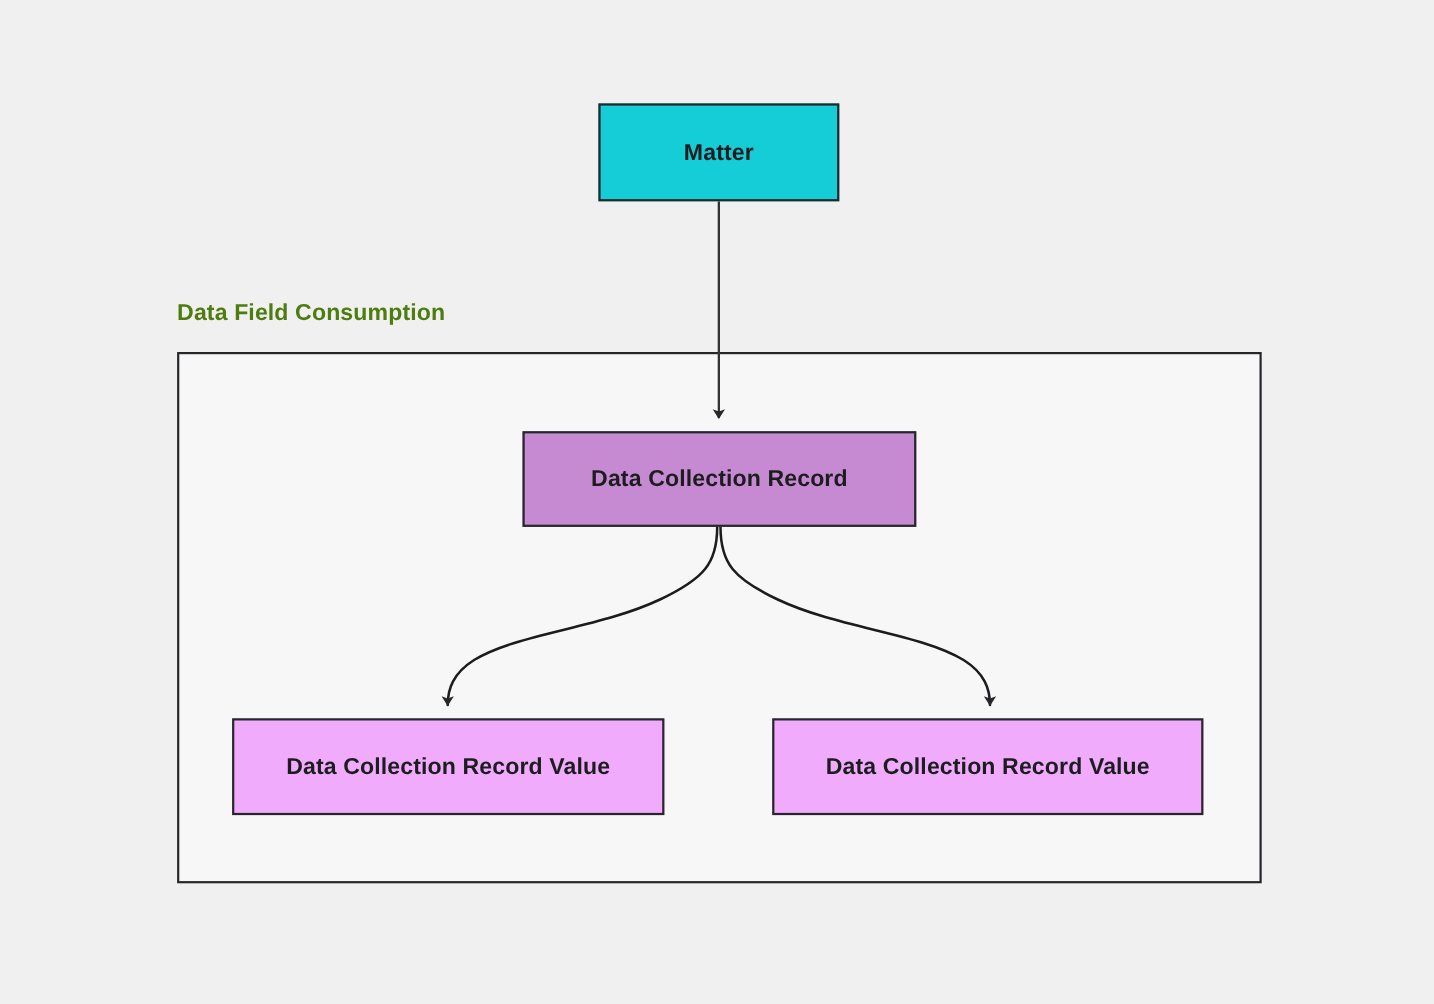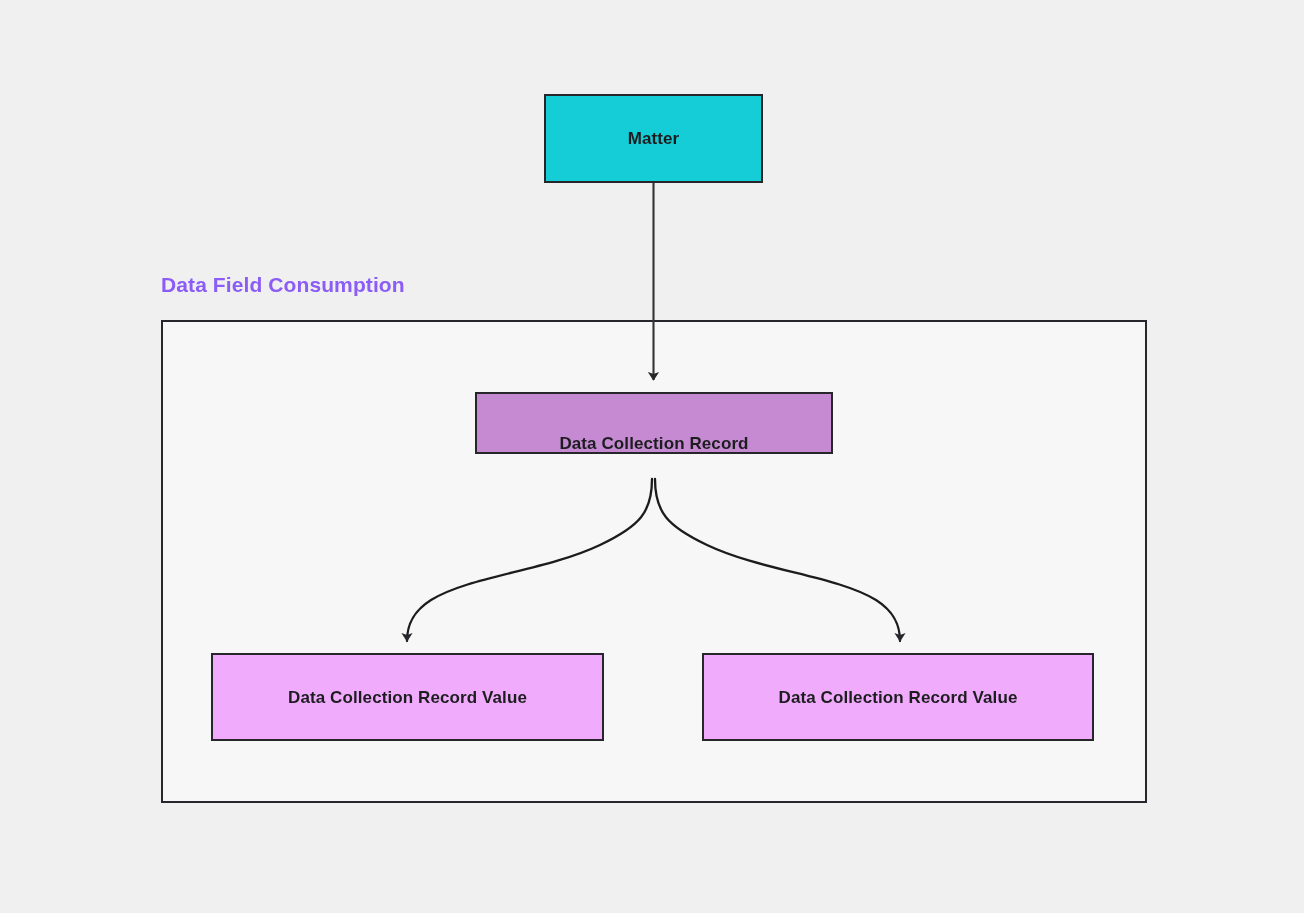--- a/index.html
+++ b/index.html
@@ -33,37 +33,37 @@
   .cluster {
     position: absolute;
     box-sizing: border-box;
     background: #f7f7f7;
     border: 2px solid #26262b;
   }
   .cluster-label {
     position: absolute;
     font-size: 21px;
     font-weight: bold;
-    color: #8b5cf6;
+    color: #4d7c0f;
     white-space: nowrap;
     letter-spacing: 0.1px;
   }
 
   
   .node {
     position: absolute;
     box-sizing: border-box;
     border: 2px solid #26262b;
     display: flex;
     align-items: center;
     justify-content: center;
     text-align: center;
   }
   .node-label {
-    font-size: 17px;
+    font-size: 21px;
     font-weight: bold;
     color: #1d1d20;
     white-space: nowrap;
     letter-spacing: 0.1px;
     line-height: 1;
   }
 
   .node-matter        { background: #15cdd6; }
   .node-record        { background: #c68ad2; }
   .node-record-value  { background: #f0abfc; }
@@ -94,21 +94,21 @@
     <path d="M 655 479
              C 655 512, 667 526, 707 545
              C 762 571, 837 576, 876 600
              C 895 612, 900 626, 900 641" stroke="#1c1c1f" stroke-width="2.3" fill="none" stroke-linecap="round" marker-end="url(#arrowhead)"></path>
   </svg>
 
   <div class="node node-matter" style="left:544px; top:94px; width:219px; height:89px;">
     <span class="node-label">Matter</span>
   </div>
 
-  <div class="node node-record" style="left:475px; top:392px; width:358px; height:62px;align-items:flex-end;">
+  <div class="node node-record" style="left:475px; top:392px; width:358px; height:87px;">
     <span class="node-label">Data Collection Record</span>
   </div>
 
   <div class="node node-record-value" style="left:211px; top:653px; width:393px; height:88px;">
     <span class="node-label">Data Collection Record Value</span>
   </div>
 
   <div class="node node-record-value" style="left:702px; top:653px; width:392px; height:88px;">
     <span class="node-label">Data Collection Record Value</span>
   </div>

